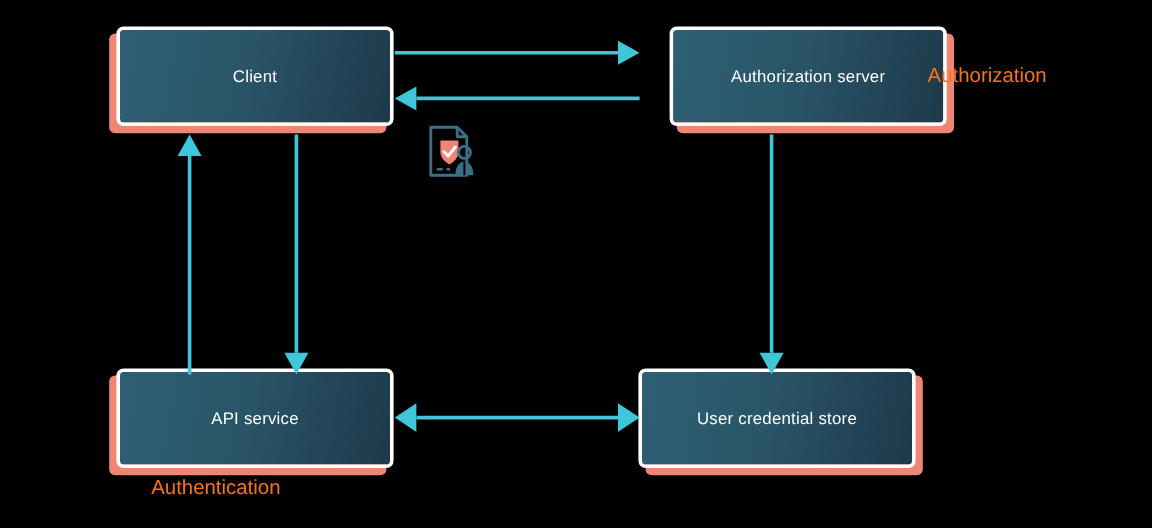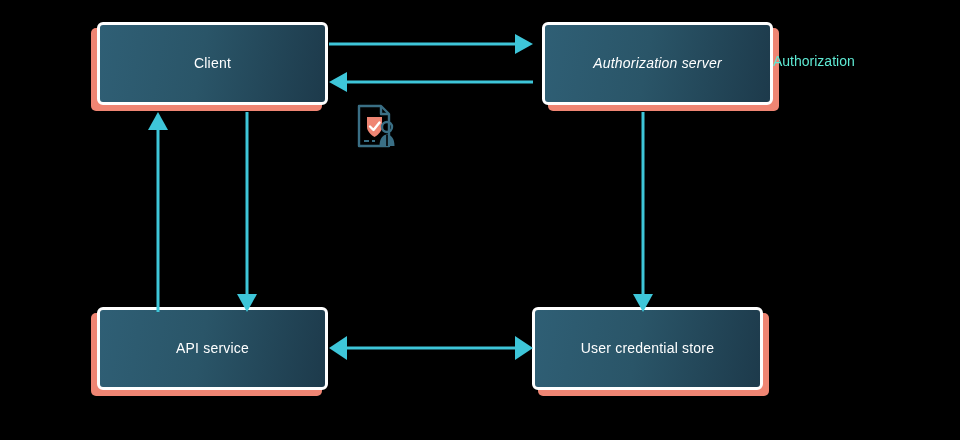--- a/index.html
+++ b/index.html
@@ -60,22 +60,22 @@
   
   .arrow-svg {
     position: absolute;
     overflow: visible;
     pointer-events: none;
   }
 
   
   .annot {
     position: absolute;
-    color: #5eead4;
-    font-size: 14px;
+    color: #f97316;
+    font-size: 17px;
     line-height: 1.32;
     white-space: pre-line;
   }
   .annot.left   { text-align: left; }
 
   
   .cred-icon {
     position: absolute;
   }
 </style>
@@ -84,21 +84,21 @@
 
 <div id="canvas">
 
   <div class="node coral-left" style="left:91px; top:28px; width:231px; height:83px;">
     <div class="coral"></div>
     <div class="body">
       <span class="node-label">Client</span>
     </div>
   </div>
 
-  <div class="node coral-right" style="left:548px; top:28px; width:231px; height:83px;font-style:italic;">
+  <div class="node coral-right" style="left:564px; top:28px; width:231px; height:83px;">
     <div class="coral"></div>
     <div class="body">
       <span class="node-label">Authorization
 server</span>
     </div>
   </div>
 
   <div class="node coral-right" style="left:538px; top:313px; width:231px; height:83px;">
     <div class="coral"></div>
     <div class="body">
@@ -160,14 +160,15 @@
       <circle cx="31" cy="24" r="5" fill="none" stroke="#3a6f85" stroke-width="2.4"></circle>
       <path d="M23.5 43 C23.5 35.5 27 31.5 31 31.5 C35 31.5 38.5 35.5 38.5 43 Z" fill="#3a6f85"></path>
       <line x1="31" y1="32" x2="31" y2="43" stroke="#000000" stroke-width="1.6"></line>
     </svg>
   </div>
 
   <div class="annot left" style="left:773px; top:52px; width:180px;">Authorization</div>
 
 
 
+  <div class="annot left" style="left:126px; top:396px; width:220px;">Authentication</div>
 
 </div>
 
 </body></html>

